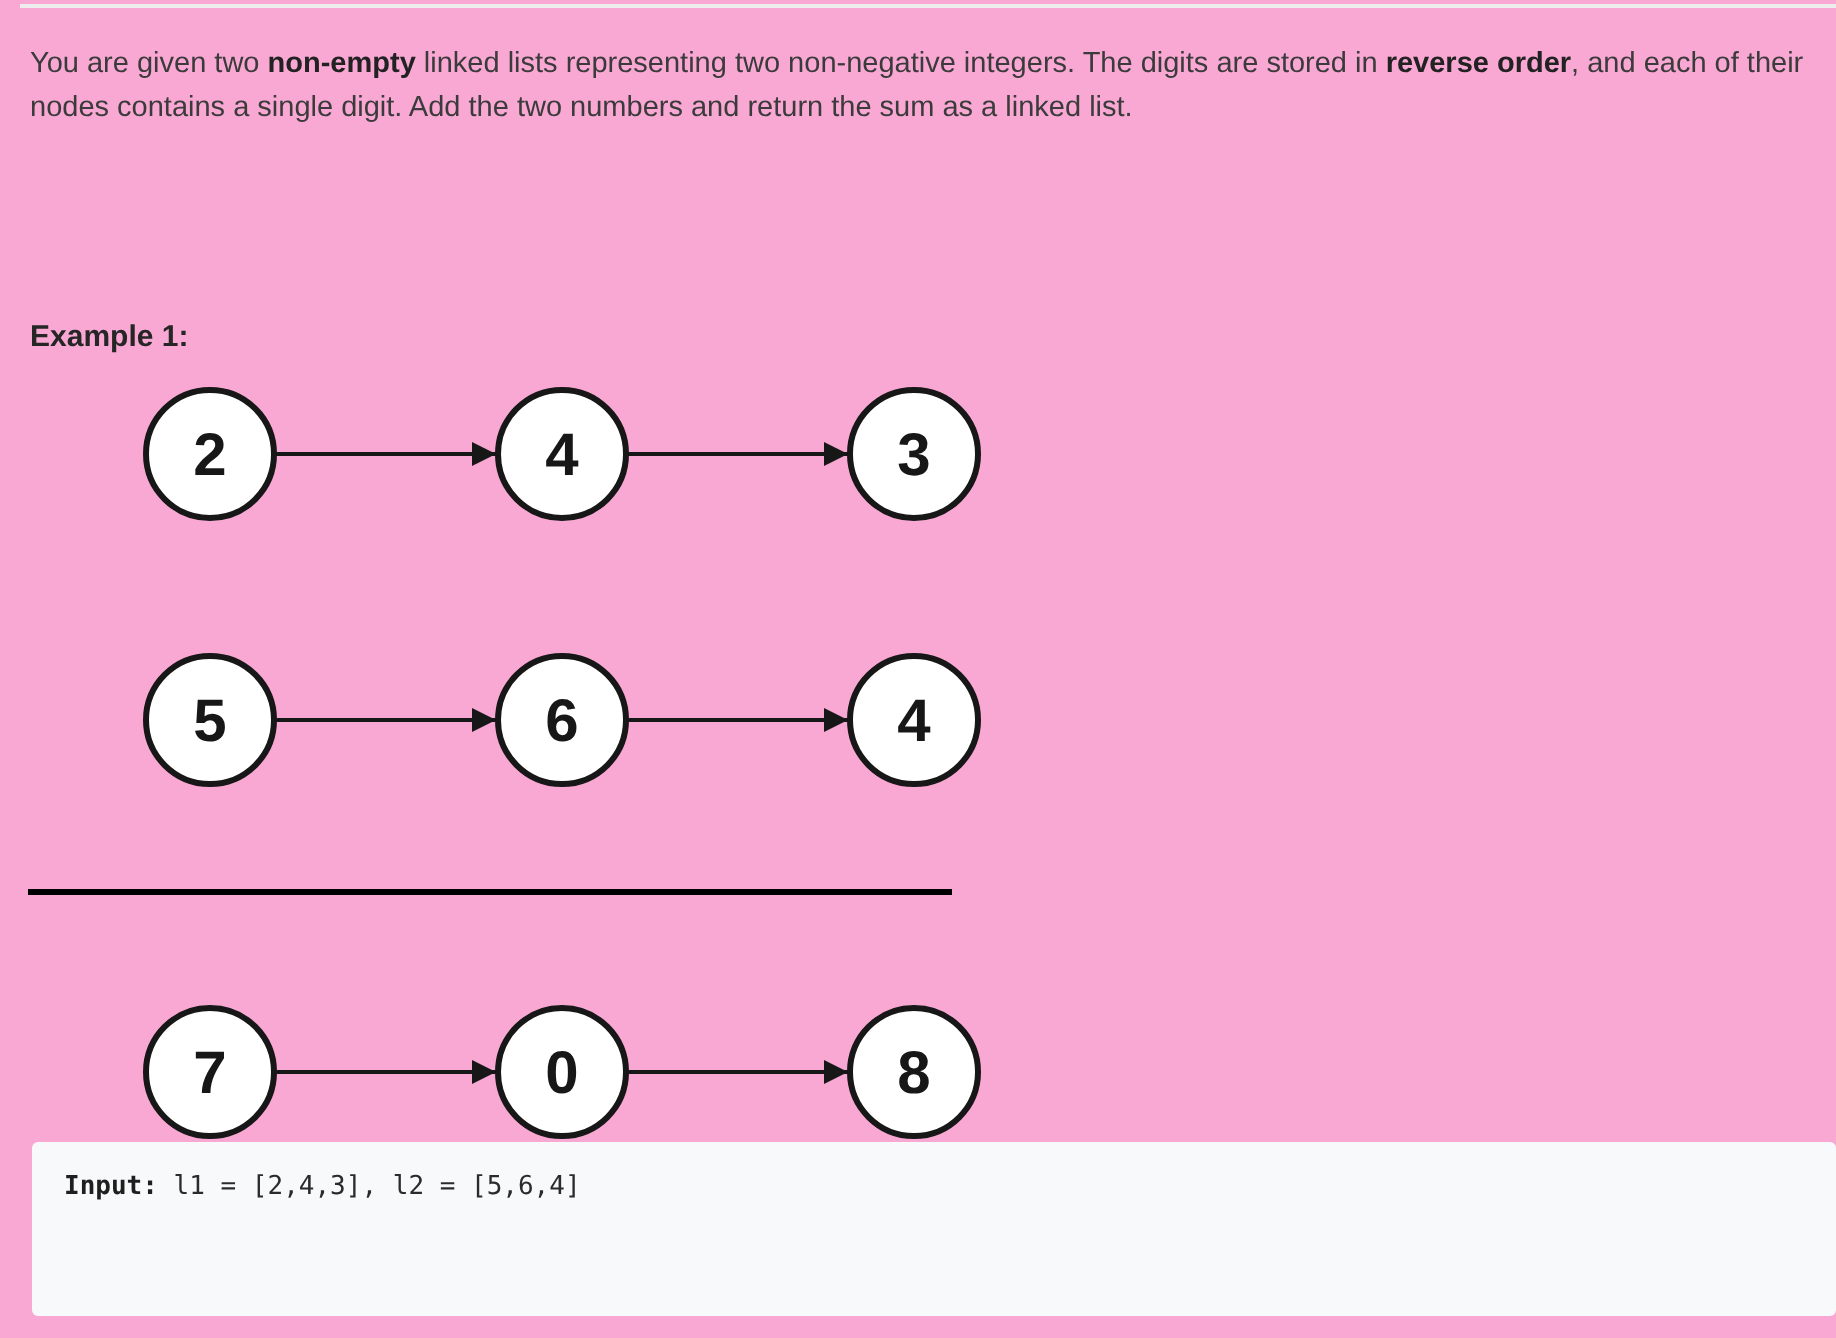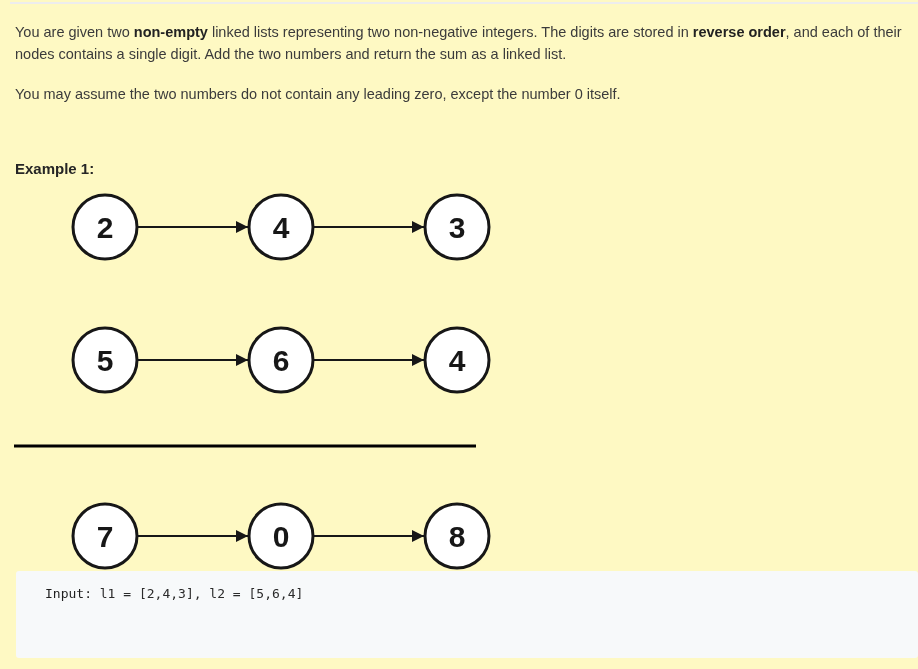--- a/index.html
+++ b/index.html
@@ -1,20 +1,20 @@
 <!DOCTYPE html>
 <html><head>
 <meta charset="utf-8">
 <style>
   html, body { margin: 0; padding: 0; background: #ffffff; }
   .page {
     position: relative;
     width: 918px;
     height: 669px;
-    background: #fef9c3;
+    background: #f9a8d4;
     overflow: hidden;
     font-family: "Liberation Sans", sans-serif;
   }
   .top-divider {
     position: absolute;
     top: 2px; left: 10px; right: 0;
     height: 2px;
     background: #ededed;
   }
   .desc {
@@ -74,32 +74,31 @@
     box-sizing: border-box;
     background: #f7f9fa;
     border-radius: 3px;
     padding: 11px 16px 0 16px;
     font-family: "DejaVu Sans Mono", monospace;
     font-size: 13px;
     line-height: 23px;
     color: #2b2b2b;
   }
   .code-line { white-space: pre; }
-  .code-line strong { font-weight: 400; color: #1f1f1f; margin-left: 13px; }
+  .code-line strong { font-weight: 700; color: #1f1f1f; }
 </style>
 </head>
 <body>
 
 <div class="page">
 
   <div class="top-divider"></div>
 
   <p class="desc desc-p1"><span>You are given two </span><strong>non-empty</strong><span> linked lists representing two non-negative integers. The digits are stored in </span><strong>reverse order</strong><span>, and each of their nodes contains a single digit. Add the two numbers and return the sum as a linked list.</span></p>
 
-  <p class="desc desc-p2"><span>You may assume the two numbers do not contain any leading zero, except the number 0 itself.</span></p>
 
   <p class="example-label">Example 1:</p>
 
   <svg class="diagram" width="560" height="390" viewBox="0 0 560 390" xmlns="http://www.w3.org/2000/svg">
     <defs>
       <marker id="arrowhead" viewBox="0 0 10 10" refX="10" refY="5" markerWidth="13" markerHeight="12" orient="auto" markerUnits="userSpaceOnUse">
         <path d="M0,0 L10,5 L0,10 z" fill="#171717"></path>
       </marker>
     </defs>
 

